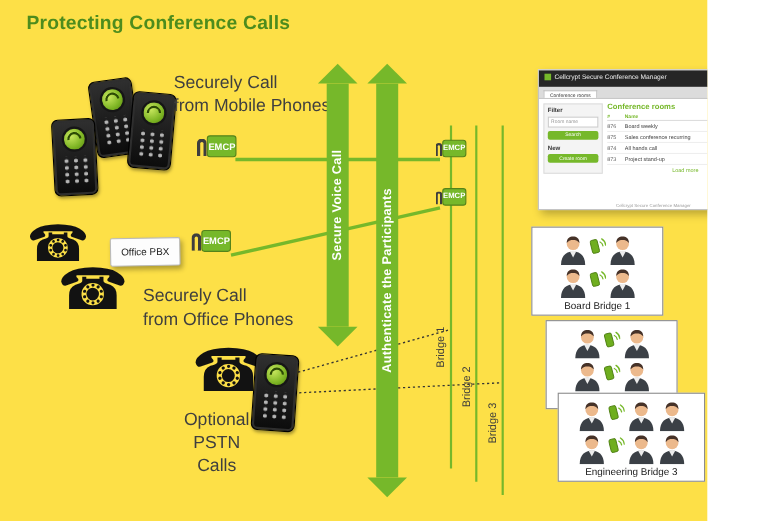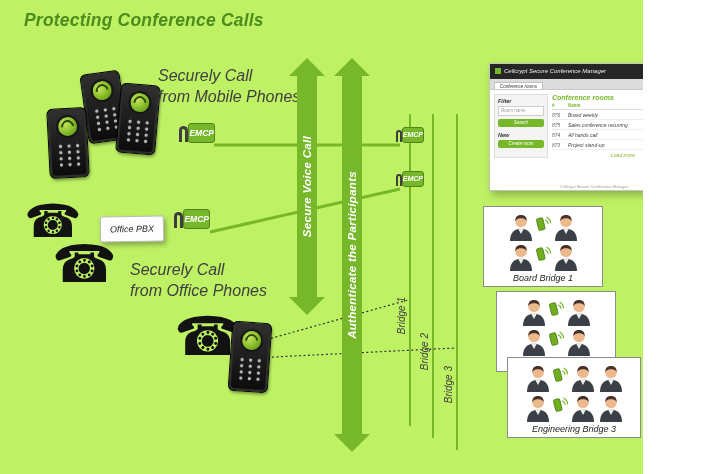--- a/index.html
+++ b/index.html
@@ -1,17 +1,17 @@
 <!DOCTYPE html>
 <html style="--green: #76b82a; --dark-green: #55831a; --title-green: #4d8c1d;"><head>
 <meta charset="utf-8">
 <style>
   html,body{margin:0;padding:0;background:#fff;}
-  .canvas{position:relative;width:643px;height:474px;background:#bef264;overflow:hidden;
-          font-family:"Liberation Sans",sans-serif;font-style:italic;}
+  .canvas{position:relative;width:643px;height:474px;background:#fde047;overflow:hidden;
+          font-family:"Liberation Sans",sans-serif;}
   :root{--green:#76b82a;--dark-green:#55831a;--title-green:#4d8c1d;}
 
   .title{position:absolute;left:24px;top:10px;margin:0;font-size:17.5px;font-weight:600;
          color:var(--title-green);letter-spacing:.2px;}
 
   .pre{white-space:pre-line;}
   .cap{position:absolute;font-size:16px;color:#3f3f3f;line-height:1.3;}
 
   
   .lines{position:absolute;left:0;top:0;width:704px;height:474px;}
@@ -148,20 +148,22 @@
   <div class="lock big" style="left:174px;top:210px;">
     <div class="shackle"></div>
     <div class="body">EMCP</div>
   </div>
 
   <div class="deskphone" style="left:174px;top:310px;font-size:54px;">☎</div>
   <div class="mobile" style="left:230px;top:322px;transform:rotate(4deg);">
     <div class="logo"></div>
     <div class="keys"></div>
   </div>
+  <div class="cap pre" style="left:162px;top:372px;width:70px;text-align:center;">Optional
+PSTN Calls</div>
 
   <div class="bigarrow" style="left:289px;top:58px;height:257px;">
     <div class="head-up"></div>
     <div class="shaft">
       <span class="vtext">Secure Voice Call</span>
     </div>
     <div class="head-down"></div>
   </div>
   <div class="bigarrow" style="left:334px;top:58px;height:394px;">
     <div class="head-up"></div>

